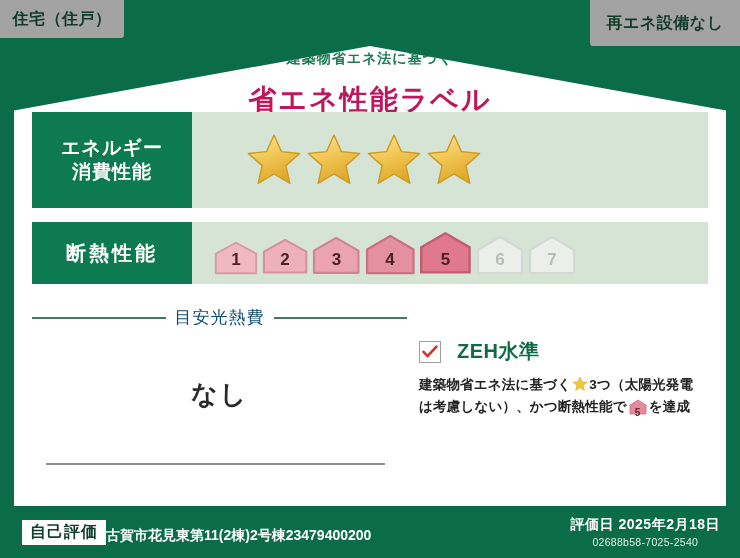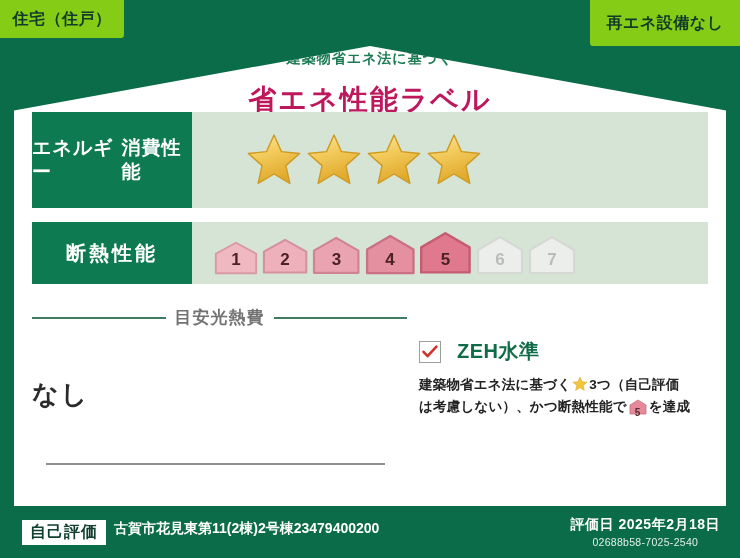--- a/index.html
+++ b/index.html
@@ -12,21 +12,21 @@
 
   
   #label-root {
     position: absolute; inset: 0;
     background: #0a6c49;
   }
 
   
   .corner-tag {
     position: absolute;
-    background: #84cc16;
+    background: #a3a3a3;
     color: #123a2b;
     font-weight: bold;
     font-size: 16px;
     letter-spacing: 0.5px;
     display: flex; align-items: center; justify-content: center;
     white-space: nowrap;
   }
   #tag-left  { left: 0;  top: 0; width: 124px; height: 38px; border-bottom-right-radius: 3px; }
   #tag-right { right: 0; top: 0; width: 150px; height: 46px; border-bottom-left-radius: 3px; }
 
@@ -74,21 +74,21 @@
     align-items: stretch;
     background: #d6e4d5;
   }
   #row-energy { top: 66px; height: 96px; }
   #row-insul  { top: 176px; height: 62px; }
 
   .row-label {
     background: #0d7a52;
     color: #ffffff;
     font-weight: bold;
-    display: flex; 
+    display: flex; flex-direction: column;
     align-items: center; justify-content: center;
     line-height: 1.25;
     flex: 0 0 160px;
   }
   #row-energy .row-label { font-size: 19px; letter-spacing: 1px; }
   #row-insul  .row-label { font-size: 20px; letter-spacing: 3px; }
 
   .row-content {
     flex: 1 1 auto;
     display: flex;
@@ -128,25 +128,26 @@
   #lower-left  { flex: 0 0 375px; position: relative; }
   #lower-right { flex: 1 1 auto;  position: relative; padding-left: 12px; }
 
   
   #cost-heading {
     display: flex; align-items: center; gap: 9px;
     margin-top: 10px;
   }
   #cost-heading .rule { flex: 1 1 auto; height: 2px; background: #3f7d62; }
   #cost-heading-text {
-    color: #737373;
-    font-size: 17px; font-weight: bold; letter-spacing: 1px;
+    color: #0c4a6e;
+    font-size: 17px; font-weight: normal; letter-spacing: 1px;
     white-space: nowrap;
   }
   #cost-value {
+    text-align: center;
     color: #2a2a2a;
     font-size: 26px;
     font-weight: bold;
     letter-spacing: 2px;
     margin-top: 48px;
   }
   #cost-rule-bottom {
     position: absolute;
     left: 14px; right: 22px;
     top: 167px;
@@ -182,21 +183,21 @@
     text-align: center; font-size: 10px; font-weight: bold; color: #5a2b2f;
   }
 
   
   #footer {
     position: absolute;
     left: 0; right: 0; bottom: 0; height: 52px;
     display: flex; align-items: center;
   }
   #footer-left {
-    display: flex; align-items: flex-start; gap: 8px;
+    display: flex; align-items: flex-end; 
     padding-left: 22px;
     flex: 1 1 auto;
   }
   #self-eval-badge {
     background: #ffffff;
     color: #11402f;
     font-weight: bold;
     font-size: 16px;
     letter-spacing: 1px;
     padding: 2px 8px;
@@ -351,21 +352,21 @@
             <span id="zeh-check">
               <svg width="16" height="14" viewBox="0 0 16 14">
                 <path d="M1.5 6.8 L5.6 11.2 L14.4 1.6" fill="none" stroke="#d0342c" stroke-width="2.6" stroke-linecap="round" stroke-linejoin="round"></path>
               </svg>
             </span>
             <span id="zeh-title">ZEH水準</span>
           </div>
           <div id="zeh-desc">
             <span>建築物省エネ法に基づく</span><svg class="inline-star" width="16" height="16" viewBox="0 0 24 24">
                 <path d="M12 1.6 L15.1 8.5 L22.6 9.2 L16.9 14.2 L18.6 21.6 L12 17.7 L5.4 21.6 L7.1 14.2 L1.4 9.2 L8.9 8.5 Z" fill="#f2c53d" stroke="#d9a92a" stroke-width="0.8"></path>
-              </svg><span>3つ（自己評価</span><br><span>は考慮しない）、かつ断熱性能で</span><span class="inline-house"><svg width="18" height="16" viewBox="0 0 36 32">
+              </svg><span>3つ（太陽光発電</span><br><span>は考慮しない）、かつ断熱性能で</span><span class="inline-house"><svg width="18" height="16" viewBox="0 0 36 32">
                   <path d="M2 12 L18 2 L34 12 L34 30 L2 30 Z" fill="#e58a99" stroke="#c8697b" stroke-width="1.5"></path>
                 </svg><span class="n">5</span></span><span>を達成</span>
           </div>
         </div>
 
       </div>
 
     </div>
   </div>
 

